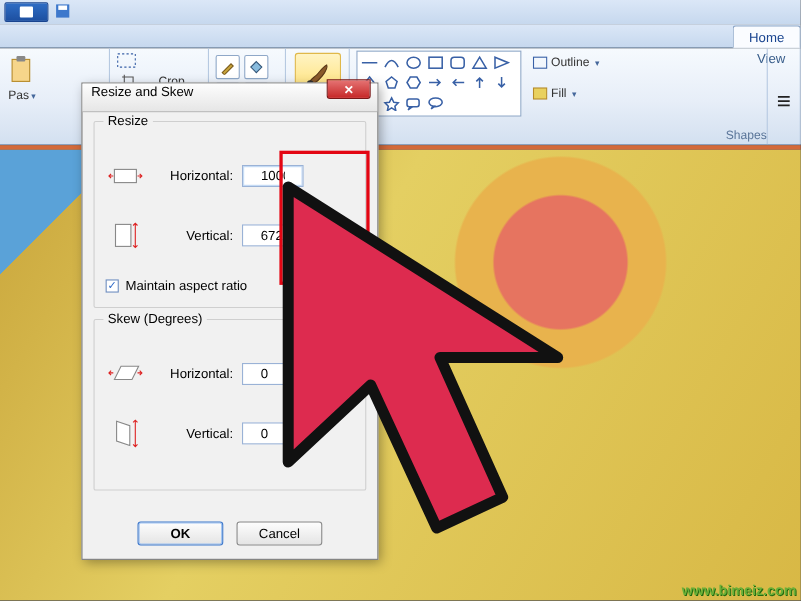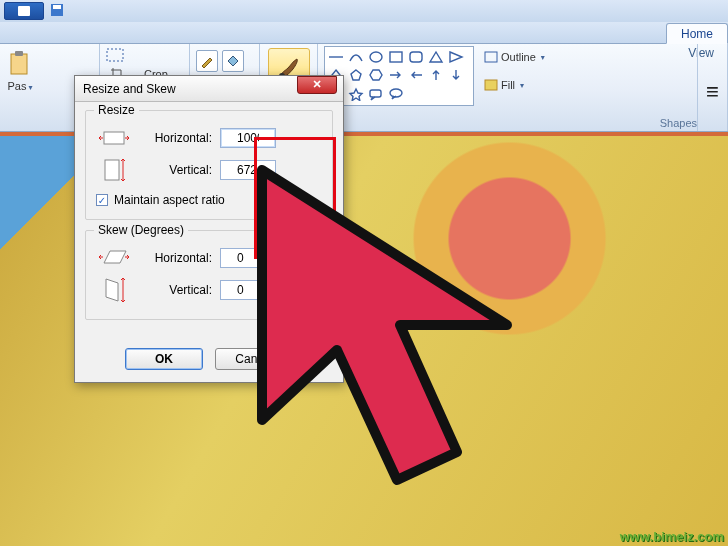--- a/index.html
+++ b/index.html
@@ -48,30 +48,30 @@
 
 .canvas { position: absolute; top: 132px; left: 0; right: 0; bottom: 0; background:
  linear-gradient(135deg,#5aa2d8 0 10%, transparent 10%),
  radial-gradient(circle at 70% 25%, #e67460 0 60px, transparent 62px),
  radial-gradient(circle at 70% 25%, #e8b34d 0 95px, transparent 97px),
  linear-gradient(120deg,#c9a53b,#e4cf62 40%,#d8b845);
  border-top: 4px solid #d36a3a; }
 
 
 .dialog { position: absolute; top: 75px; left: 74px; width: 270px; background: #f1f1f1; border: 1px solid #7a7a7a; box-shadow: 2px 3px 10px rgba(0,0,0,.35); font-size: 12px; }
-.dlg-title { height: 26px; background: linear-gradient(#fdfdfd,#e6e6e6); border-bottom: 1px solid #bbb; display: flex; align-items: center; padding: 0 6px 0 8px; font-size: 12px; }
+.dlg-title { height: 26px; background: linear-gradient(#fdfdfd,#e6e6e6); border-bottom: 1px solid #bbb; display: flex; align-items: flex-start; padding: 0 6px 0 8px; font-size: 12px; }
 .dlg-close { margin-left: auto; width: 40px; height: 18px; background: linear-gradient(#e57373,#c62828); border: 1px solid #7a1717; border-radius: 0 0 3px 3px; display: flex; align-items: center; justify-content: center; color: #fff; font-size: 11px; font-weight: bold; position: relative; top: -4px; }
 .dlg-body { padding: 8px 10px 12px; }
 .fieldset { border: 1px solid #cfcfcf; border-radius: 2px; padding: 10px 10px 12px; margin-bottom: 10px; position: relative; }
 .legend { position: absolute; top: -8px; left: 8px; background: #f1f1f1; padding: 0 4px; font-size: 12px; }
 .radiorow { display: flex; align-items: center; gap: 6px; margin: 2px 0 10px 4px; }
 .radiorow label { display: flex; align-items: center; gap: 4px; }
 .radio { width: 12px; height: 12px; border: 1px solid #6c8bbd; border-radius: 50%; background: #fff; display: inline-flex; align-items: center; justify-content: center; }
 .radio.checked::after { content: ""; width: 6px; height: 6px; background: #2b67c7; border-radius: 50%; }
-.dimrow { display: flex; align-items: center; gap: 8px; margin: 2px 0; }
+.dimrow { display: flex; align-items: center; gap: 8px; margin: 24px 0; }
 .dimicon { width: 36px; height: 30px; display: flex; align-items: center; justify-content: center; }
 .dimlabel { width: 72px; text-align: right; }
 .dimin { width: 56px; height: 20px; border: 1px solid #9ab2d6; background: #fff; padding: 1px 16px; font-size: 12px; }
 .dimin.hl { box-shadow: 0 0 0 1px #c9def8 inset; }
 .checkrow { display: flex; align-items: center; gap: 6px; margin-top: 8px; }
 .checkbox { width: 12px; height: 12px; border: 1px solid #6c8bbd; background: #fff; display: inline-flex; align-items: center; justify-content: center; font-size: 10px; color: #2b67c7; }
 .dlg-buttons { display: flex; justify-content: center; gap: 12px; padding: 6px 0 12px; }
 .dlg-btn { width: 78px; height: 22px; border: 1px solid #8a8a8a; background: linear-gradient(#fdfdfd,#e4e4e4); border-radius: 3px; font-size: 12px; cursor: default; }
 .dlg-btn.primary { border-color: #3d78cc; box-shadow: 0 0 0 1px #9dc2f2 inset; font-weight: bold; }
 

